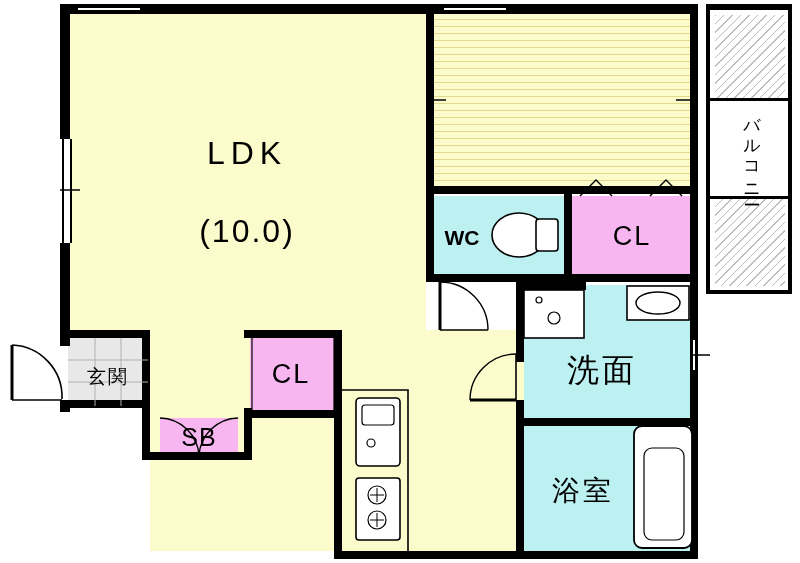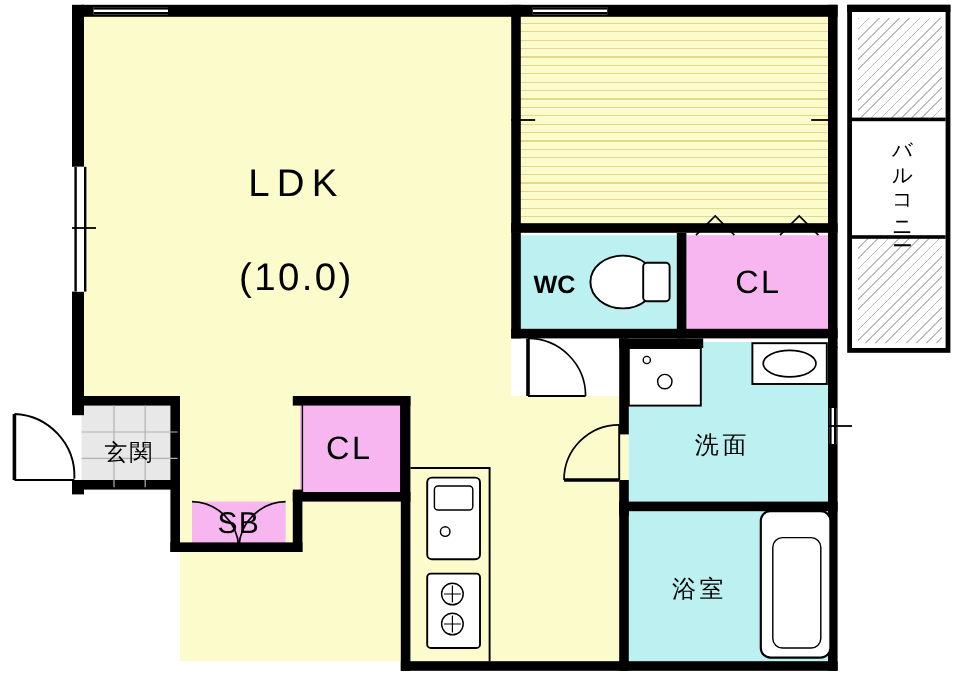--- a/index.html
+++ b/index.html
@@ -164,23 +164,23 @@
   <div class="lbl ctr" style="left:247px;top:153px;font-size:32px;letter-spacing:6px;">LDK</div>
   <div class="lbl ctr" style="left:247px;top:203px;font-size:32px;letter-spacing:2px;margin-top:28px;">(10.0)</div>
 
 
   <div class="lbl ctr vert" style="left:752px;top:152px;font-size:17px;letter-spacing:3px;">バルコニー</div>
 
   <div class="lbl ctr" style="left:462px;top:238px;font-size:21px;font-weight:bold;">WC</div>
 
   <div class="lbl ctr" style="left:632px;top:236px;font-size:27px;letter-spacing:2px;">CL</div>
 
-  <div class="lbl ctr" style="left:602px;top:371px;font-size:20px;letter-spacing:3px;">洗面</div>
+  <div class="lbl ctr" style="left:602px;top:371px;font-size:32px;letter-spacing:3px;">洗面</div>
 
-  <div class="lbl ctr" style="left:583px;top:491px;font-size:20px;letter-spacing:3px;">浴室</div>
+  <div class="lbl ctr" style="left:583px;top:491px;font-size:28px;letter-spacing:3px;">浴室</div>
 
   <div class="lbl ctr" style="left:108px;top:377px;font-size:19px;letter-spacing:2px;font-family:Liberation Mono, monospace;">玄関</div>
 
   <div class="lbl ctr" style="left:199px;top:437px;font-size:25px;font-weight:normal;letter-spacing:1px;">SB</div>
 
   <div class="lbl ctr" style="left:291px;top:374px;font-size:27px;letter-spacing:2px;">CL</div>
 
 
 </div>
 

